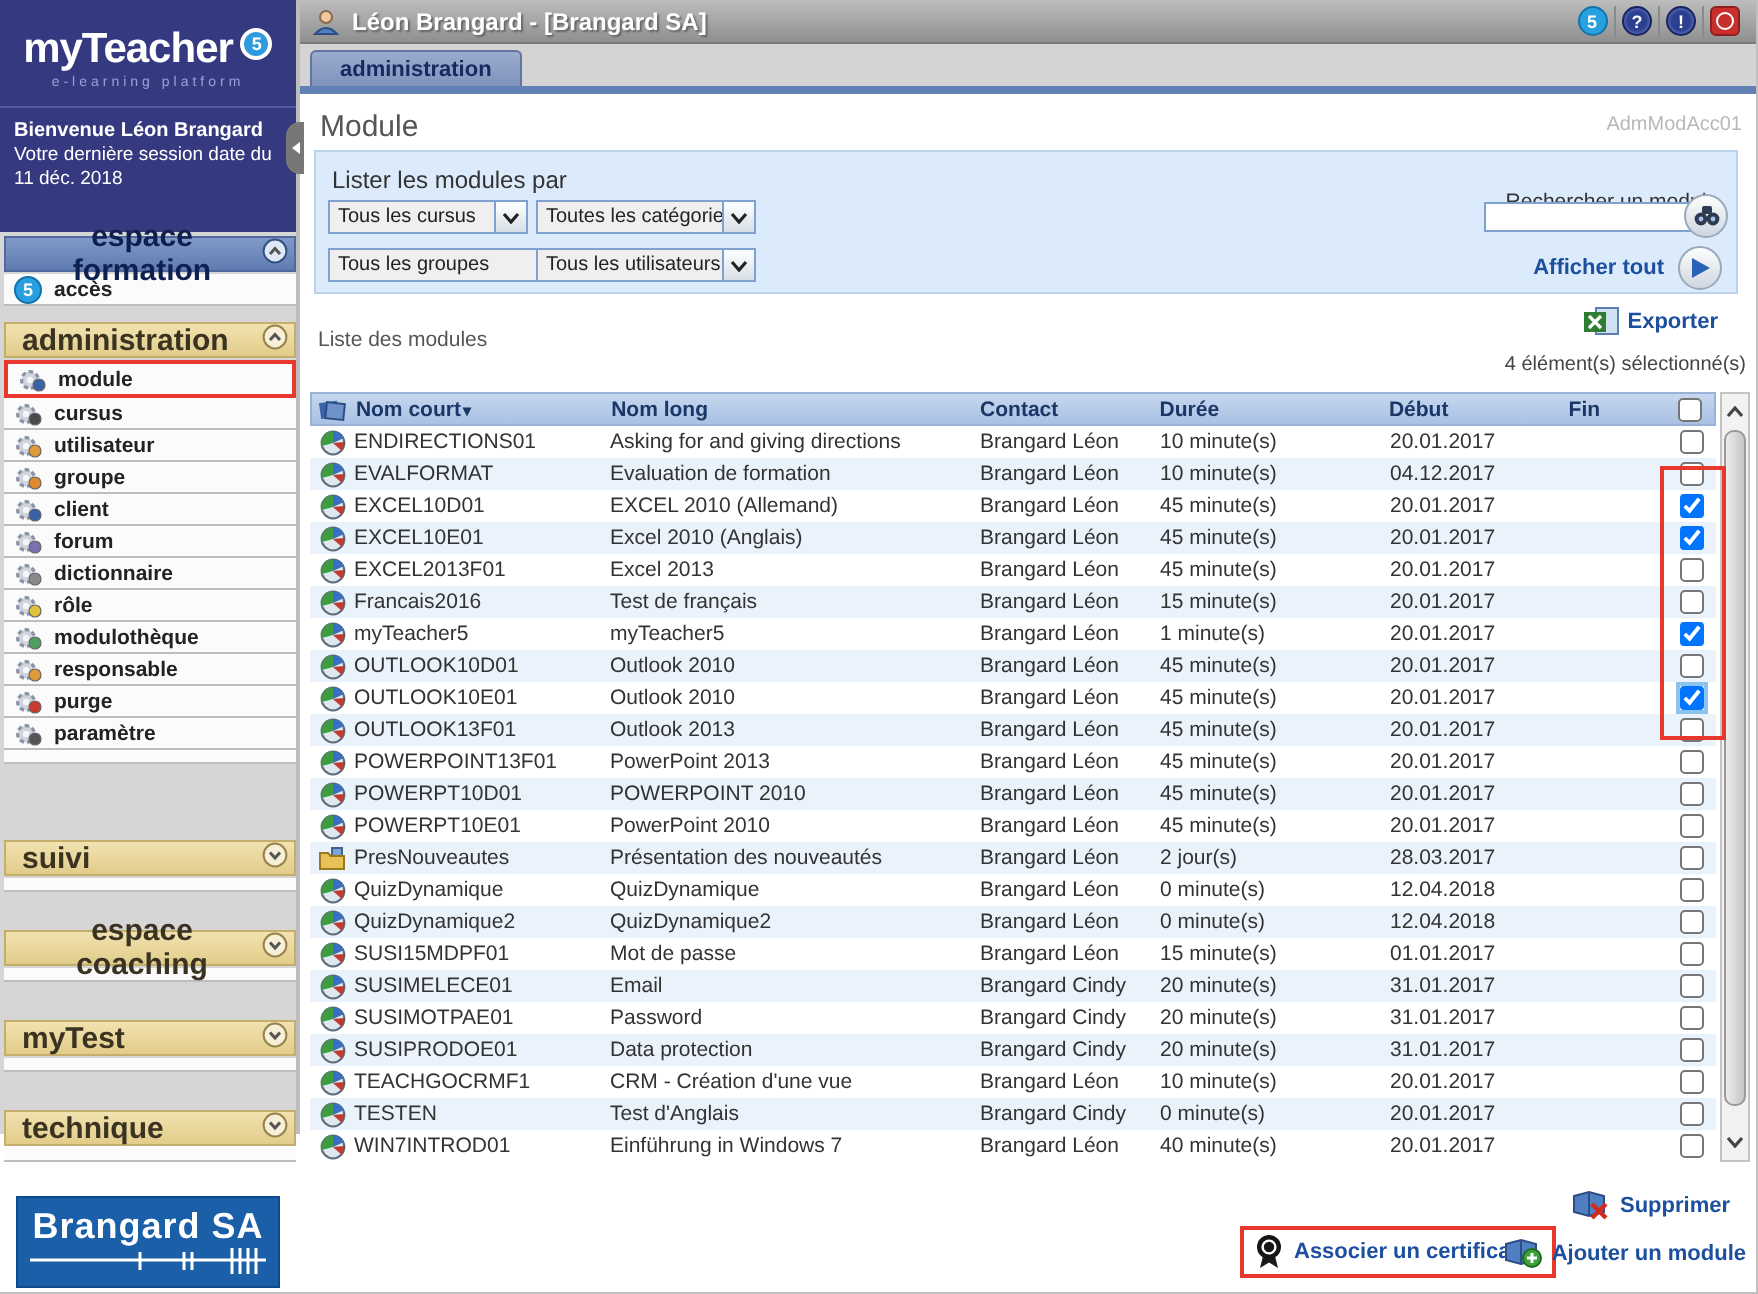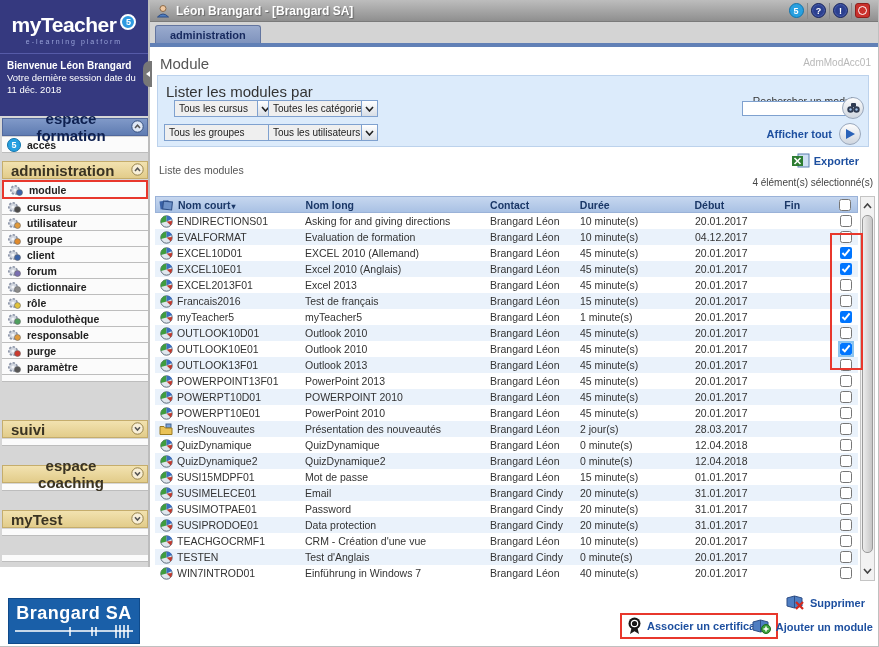--- a/index.html
+++ b/index.html
@@ -52,21 +52,21 @@
        border-radius:3px 3px 0 0;color:#17295e;font-weight:bold;font-size:11px;}
   .tabbar{position:absolute;left:0;bottom:0;width:100%;height:4px;background:#6180b6;}
 
   
   .content{position:absolute;left:150px;top:47px;width:729px;height:600px;background:#fff;}
   .collapse-handle{position:absolute;left:143px;top:61px;width:9px;height:26px;background:#777;
                    border-radius:7px 0 0 7px;display:flex;align-items:center;justify-content:center;z-index:5;}
   .page-title{position:absolute;left:10px;top:8px;font-size:15px;color:#555;}
   .ref-code{position:absolute;right:8px;top:10px;font-size:10px;color:#b8b8b8;}
   .filter{position:absolute;left:7px;top:28px;width:712px;height:72px;background:#dcebfb;border:1px solid #bcd2ec;}
-  .filter-label{position:absolute;left:8px;top:7px;font-size:15px;color:#333;}
+  .filter-label{position:absolute;left:8px;top:7px;font-size:12px;color:#333;}
   .dd{position:absolute;height:17px;display:flex;border:1px solid #7fa1cf;background:#efefef;}
   .dd-text{flex:1;font-size:10px;padding:2px 4px;color:#222;white-space:nowrap;overflow:hidden;}
   .dd-btn{width:16px;border-left:1px solid #7fa1cf;background:linear-gradient(#fff,#d8dee6);
           display:flex;align-items:center;justify-content:center;}
   .search-label{position:absolute;right:9px;top:7px;font-size:10.5px;color:#333;margin-top:12px;}
   .search-input{position:absolute;left:584px;top:25px;width:110px;height:15px;border:1px solid #7fa1cf;font-size:10px;padding:0 3px;}
   .round-btn{position:absolute;width:22px;height:22px;border-radius:50%;background:linear-gradient(#fdfdfd,#cfd6df);
              border:1px solid #9aa8bc;display:flex;align-items:center;justify-content:center;}
   .show-all{position:absolute;right:36px;top:52px;font-size:11px;font-weight:bold;color:#1d4f9f;}
   .list-label{position:absolute;left:9px;top:117px;font-size:10.5px;color:#555;}
@@ -284,20 +284,27 @@
         </div>
         <div class="stub"></div>
         <div class="s-head tan">
           <span>myTest</span>
           <span><svg width="13" height="13">
               <circle cx="6.5" cy="6.5" r="5.7" fill="#f8efd8" stroke="#96824a"></circle>
               <path d="M4 5.2 L6.5 8 L9 5.2" fill="none" stroke="#555" stroke-width="1.5"></path>
             </svg></span>
         </div>
         <div class="stub"></div>
+        <div class="s-head tan">
+          <span>technique</span>
+          <span><svg width="13" height="13">
+              <circle cx="6.5" cy="6.5" r="5.7" fill="#f8efd8" stroke="#96824a"></circle>
+              <path d="M4 5.2 L6.5 8 L9 5.2" fill="none" stroke="#555" stroke-width="1.5"></path>
+            </svg></span>
+        </div>
         <div class="stub"></div>
       </div>
     <div class="company-logo">
       <div class="company-name">Brangard SA</div>
       <svg width="124" height="13">
         <line x1="3" y1="6" x2="121" y2="6" stroke="#fff" stroke-width="1.5"></line>
         <line x1="58" y1="2" x2="58" y2="11" stroke="#fff" stroke-width="1.5"></line>
         <line x1="80" y1="2" x2="80" y2="11" stroke="#fff" stroke-width="1.5"></line>
         <line x1="84" y1="2" x2="84" y2="11" stroke="#fff" stroke-width="1.5"></line>
         <line x1="104" y1="0" x2="104" y2="13" stroke="#fff" stroke-width="1.5"></line>
@@ -343,21 +350,21 @@
       </svg>
   </div>
 
   <div class="content">
     <div class="page-title">Module</div>
     <div class="ref-code">AdmModAcc01</div>
 
     <div class="filter">
       <div class="filter-label">Lister les modules par</div>
 
-      <div class="dd" style="left:16px;top:24px;width:100px;">
+      <div class="dd" style="left:6px;top:24px;width:100px;">
         <span class="dd-text">Tous les cursus</span>
         <span class="dd-btn">
             <svg width="9" height="6">
               <path d="M1 1 L4.5 5 L8 1" fill="none" stroke="#222" stroke-width="1.6"></path>
             </svg>
           </span>
       </div>
       <div class="dd" style="left:110px;top:24px;width:110px;">
         <span class="dd-text">Toutes les catégories</span>
         <span class="dd-btn">

